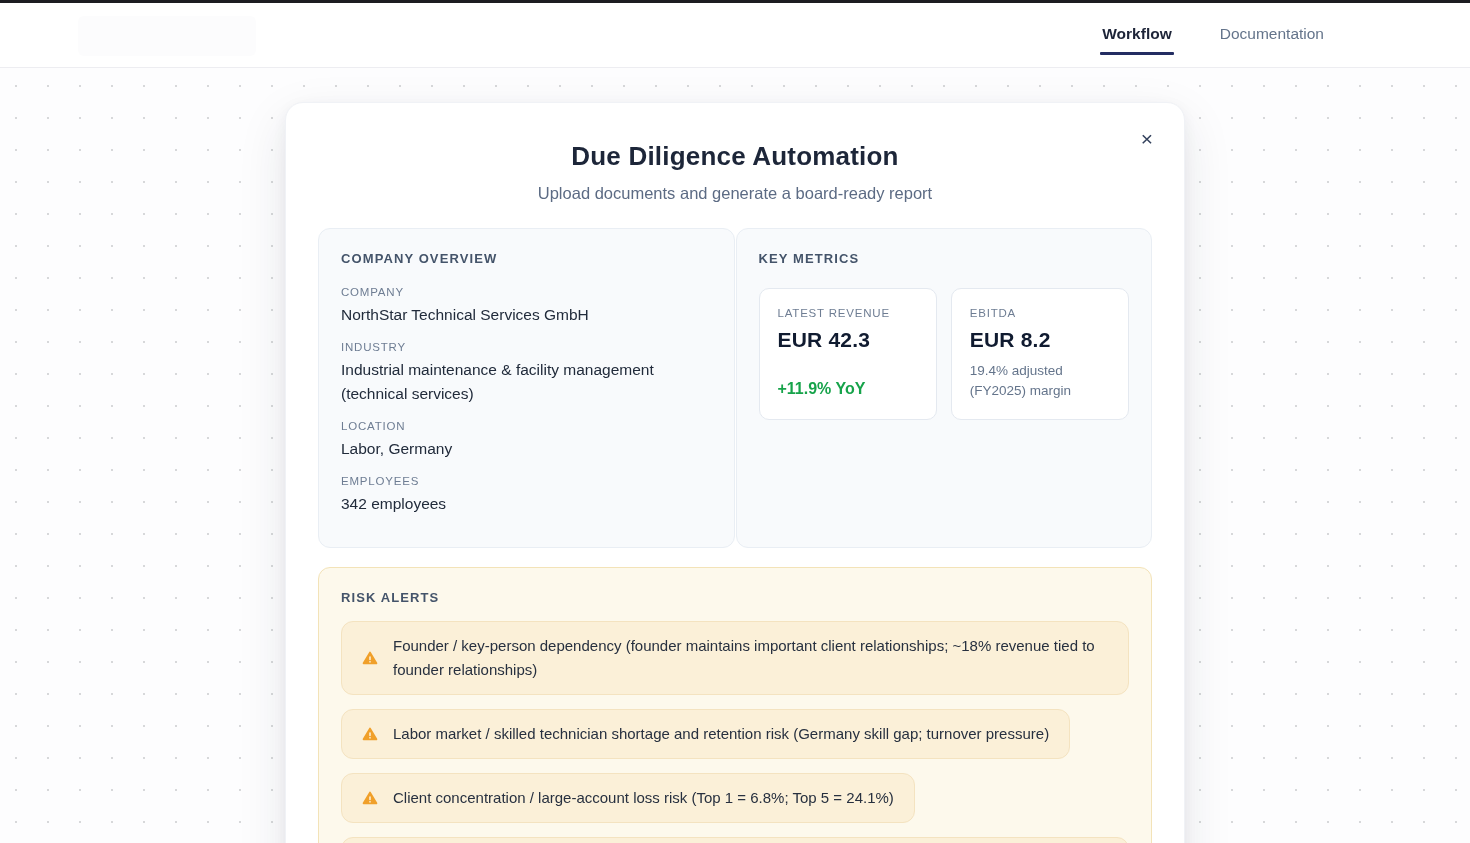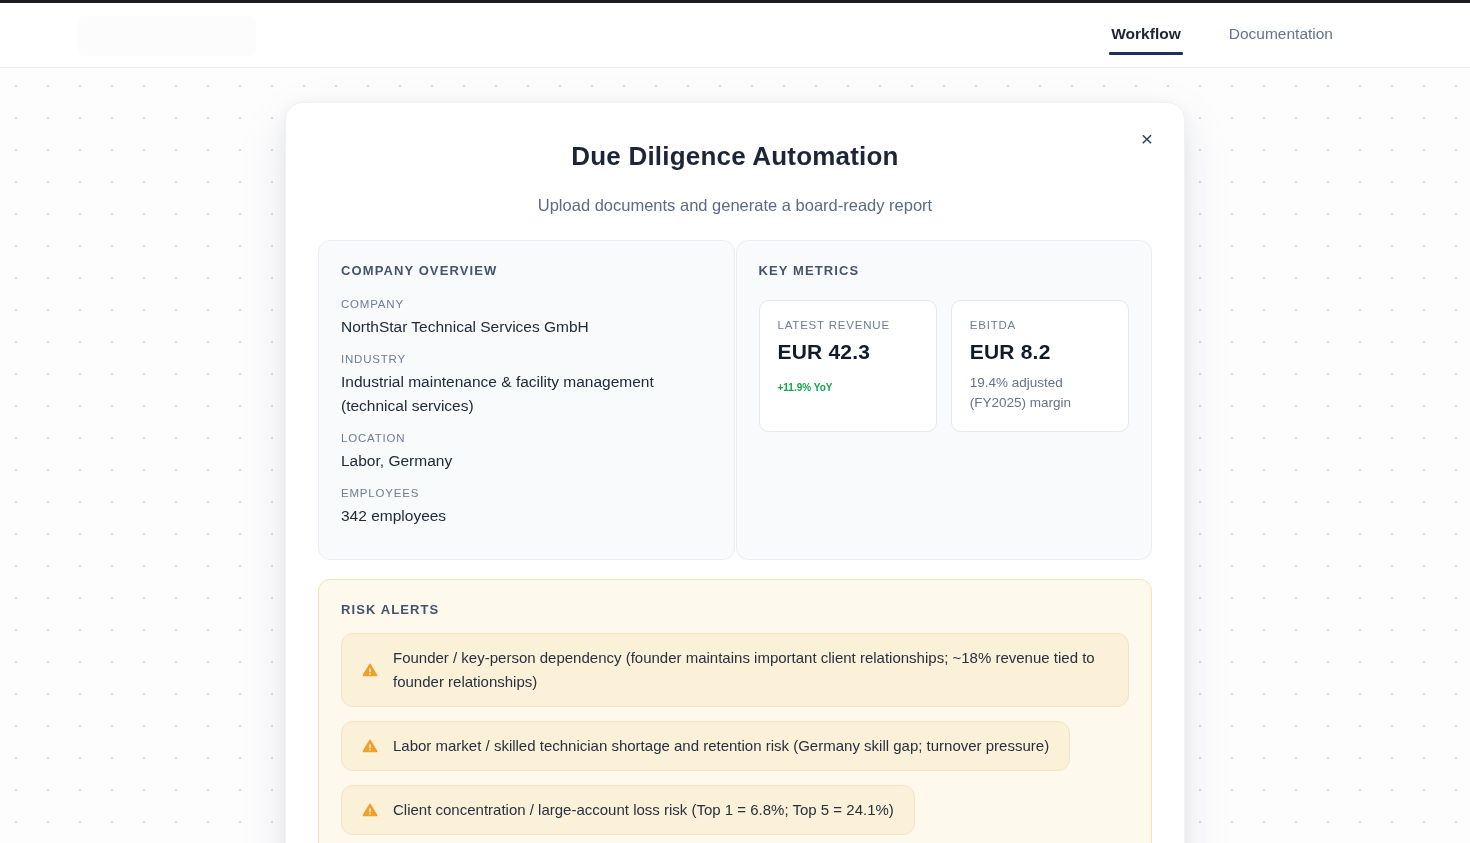--- a/index.html
+++ b/index.html
@@ -15,21 +15,21 @@
   .topbar {
     position:absolute; top:0; left:0; right:0; height:68px;
     background:#ffffff; border-bottom:1px solid #ededf1; z-index:20;
   }
   .top-accent { position:absolute; top:0; left:0; right:0; height:3px; background:#1d1d21; }
   .logo-ph {
     position:absolute; left:78px; top:16px; width:178px; height:40px;
     background:#fcfcfd; border-radius:6px;
   }
   .tabs {
-    position:absolute; right:135px; top:3px; height:65px;
+    position:absolute; right:144px; top:3px; height:65px;
     display:flex; gap:44px; align-items:center;
   }
   .tab {
     font-size:15.5px; color:#64748b; cursor:pointer; position:relative;
     padding:8px 2px 12px;
   }
   .tab.active { color:#1d2438; font-weight:600; }
   .tab.active::after {
     content:""; position:absolute; left:0; right:0; bottom:0;
     height:3px; background:var(--accent-navy,#232d62); border-radius:1px;
@@ -55,21 +55,21 @@
     position:absolute; top:22px; right:24px; width:26px; height:26px;
     display:flex; align-items:center; justify-content:center;
     font-size:21px; color:#33415c; cursor:pointer; background:none; border:none;
     font-family:"Liberation Sans", sans-serif; line-height:1;
   }
   .modal-title {
     margin-top:38px; text-align:center;
     font-size:26px; font-weight:700; color:#1d2639; letter-spacing:.2px;
   }
   .modal-subtitle {
-    margin-top:24px; text-align:center;
+    margin-top:12px; text-align:center;
     font-size:16.5px; color:#5c6b84;
   }
 
   
   .panels { display:flex; gap:1px; margin-top:25px;align-items:flex-end; }
   .panel {
     flex:1; height:320px;
     background:#f8fafc; border:1px solid #e9eef4; border-radius:12px;
     padding:22px;
   }
@@ -84,21 +84,21 @@
     margin-top:5px; font-size:15.5px; color:#212b3b; line-height:24px;
   }
 
   .metric-cards { display:flex; gap:14px; margin-top:22px; }
   .metric-card {
     flex:1; background:#ffffff; border:1px solid #e4e9f0; border-radius:10px;
     padding:18px;
   }
   .metric-label { font-size:11.5px; font-weight:500; color:#6e7d93; letter-spacing:.8px; }
   .metric-value { margin-top:9px; font-size:21px; font-weight:700; color:#101b30; letter-spacing:.2px; }
-  .metric-delta { margin-top:18px; font-size:10px; font-weight:600; color:var(--accent-green,#16a34a); }
+  .metric-delta { margin-top:28px; font-size:16px; font-weight:600; color:var(--accent-green,#16a34a); }
   .metric-note  { margin-top:9px; font-size:13.5px; color:#64748b; line-height:20px; }
 
   
   .risk-section {
     margin-top:19px;
     background:#fdf9ec; border:1px solid #f3e3b8; border-radius:12px;
     padding:22px 22px 28px;
   }
   .alerts { margin-top:16px; display:flex; flex-direction:column; gap:14px; align-items:flex-start; }
   .alert {

